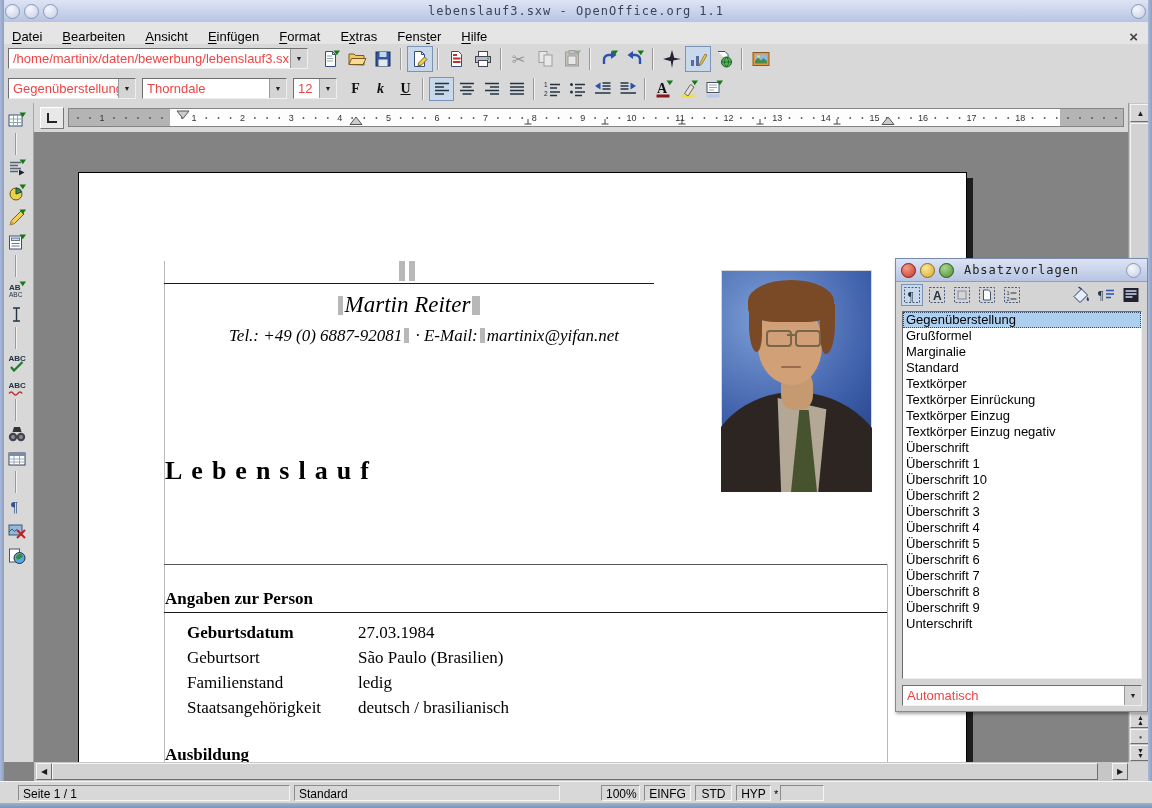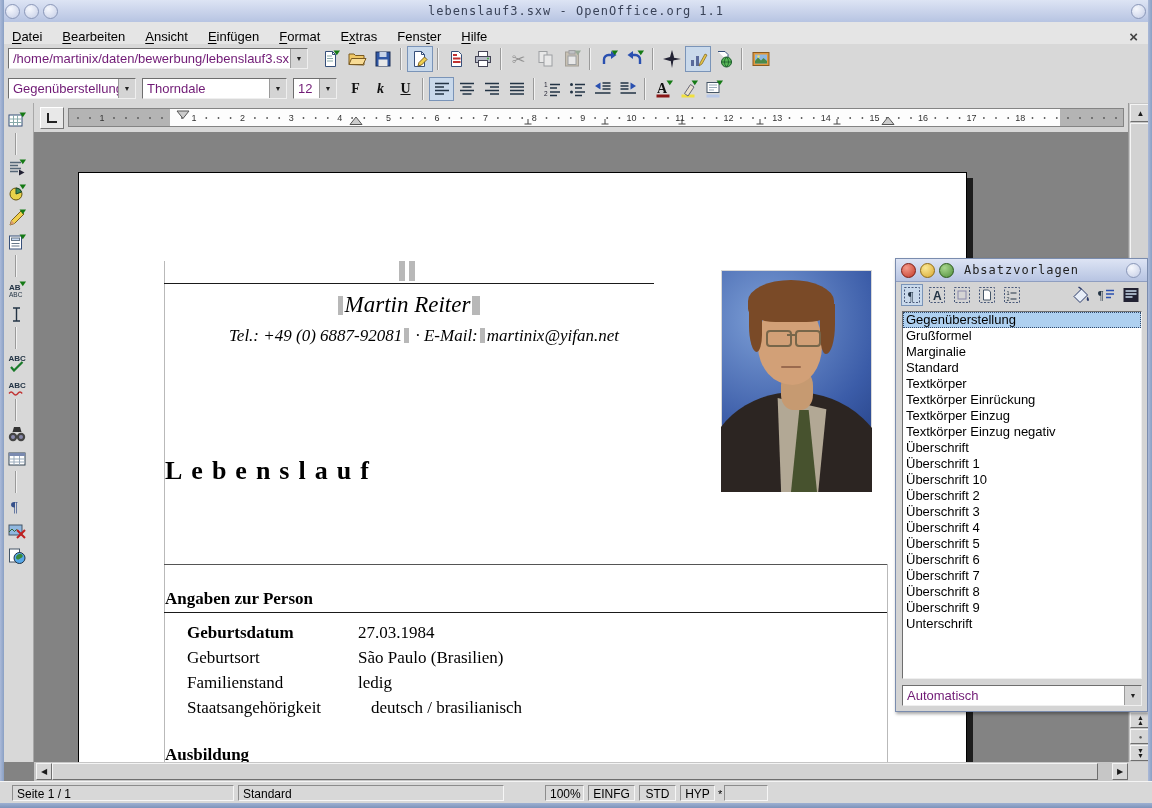--- a/index.html
+++ b/index.html
@@ -22,21 +22,21 @@
   
   .menubar{position:absolute;left:0;top:22px;width:1152px;height:22px;background:#e5e5e5;
     border-bottom:1px solid #8f8f8f;display:flex;align-items:flex-end;font-size:13px;color:#000;}
   #menu-items{display:flex;gap:20px;padding-left:12px;}
   .mitem u{text-underline-offset:2px;}
   .menu-close{margin-left:auto;margin-right:14px;font-size:15px;font-weight:bold;color:#444;line-height:14px;}
   
   .fnbar{position:absolute;left:0;top:44px;width:1152px;height:30px;background:#d8d8d8;border-bottom:1px solid #b2b2b2;}
   .objbar{position:absolute;left:0;top:74px;width:1152px;height:29px;background:#d8d8d8;border-bottom:1px solid #9a9a9a;}
   .combo{position:absolute;display:flex;background:#fff;border:1px solid;border-color:#6e6e6e #efefef #efefef #6e6e6e;height:21px;box-sizing:border-box;}
-  .combo .ctext{flex:1;overflow:hidden;white-space:nowrap;font-size:13px;padding:2px 0 0 4px;color:#701a75;}
+  .combo .ctext{flex:1;overflow:hidden;white-space:nowrap;font-size:13px;padding:2px 0 0 4px;color:#ef4444;}
   .combo .dd{width:16px;background:#d4d4d4;border-left:1px solid #9a9a9a;color:#222;font-size:7px;text-align:center;line-height:19px;}
   .iconrow{position:absolute;display:flex;align-items:center;height:100%;}
   .tbtn{width:26px;height:26px;display:flex;align-items:center;justify-content:center;border:1px solid transparent;box-sizing:border-box;}
   .obtn{width:25px;height:24px;display:flex;align-items:center;justify-content:center;border:1px solid transparent;box-sizing:border-box;}
   .sbtn{width:22px;height:22px;display:flex;align-items:center;justify-content:center;border:1px solid transparent;box-sizing:border-box;}
   .pressed{background:#c9d9eb;border:1px solid #7a94b8;}
   .disabled{opacity:.42;filter:grayscale(60%);}
   .tsep{width:9px;height:22px;margin:0 1px;background:
     linear-gradient(90deg,transparent 3px,#9a9a9a 3px,#9a9a9a 4px,#f2f2f2 4px,#f2f2f2 5px,transparent 5px);}
   .ic{display:flex;}
@@ -667,21 +667,21 @@
           <div class="prow">
             <span style="left:108px;top:475px;">Geburtsort</span>
             <span style="left:279px;top:475px;">São Paulo (Brasilien)</span>
           </div>
           <div class="prow">
             <span style="left:108px;top:500px;">Familienstand</span>
             <span style="left:279px;top:500px;">ledig</span>
           </div>
           <div class="prow">
             <span style="left:108px;top:525px;">Staatsangehörigkeit</span>
-            <span style="left:292px;top:525px;">deutsch / brasilianisch</span>
+            <span style="left:279px;top:525px;">deutsch / brasilianisch</span>
           </div>
         </div>
 
       <div class="doc-sec" style="top:572px;">Ausbildung</div>
 
       <div class="photo">
         <div class="ph" style="left:-15px;top:122px;width:185px;height:105px;background:#2c2522;border-radius:48% 52% 0 0/75% 85% 0 0;"></div>
         <div class="ph" style="left:52px;top:128px;width:58px;height:94px;background:#b2a895;clip-path:polygon(8% 0,92% 12%,78% 100%,14% 100%);"></div>
         <div class="ph" style="left:70px;top:140px;width:26px;height:82px;background:#47522e;clip-path:polygon(32% 0,68% 0,100% 100%,0 100%);"></div>
         <div class="ph" style="left:60px;top:100px;width:32px;height:40px;background:#c69a71;border-radius:38%;"></div>
@@ -718,21 +718,21 @@
         <span>◀</span>
       </div>
     <div class="thumb" style="left:18px;top:1px;width:1046px;height:17px;"></div>
     <div class="sarrow" style="left:1078px;top:1px;width:16px;height:17px;">
         <span>▶</span>
       </div>
   </div>
   <div class="corner"></div>
 
   <div class="statusbar" id="statusbar">
-      <span class="sfield" style="width: 222px; margin-left: 12px;">Seite 1 / 1</span>
+      <span class="sfield" style="width: 272px; margin-left: 18px;">Seite 1 / 1</span>
       <span class="sfield" style="width: 266px; margin-left: 4px;">Standard</span>
       <span class="sfield scenter" style="width: 39px; margin-left: 41px;">100%</span>
       <span class="sfield scenter" style="width: 47px; margin-left: 4px;">EINFG</span>
       <span class="sfield scenter" style="width: 37px; margin-left: 4px;">STD</span>
       <span class="sfield scenter" style="width: 35px; margin-left: 4px;">HYP</span>
       <span class="splain" style="margin-left: 3px;">*</span>
       <span class="sfield scenter" style="width: 44px; margin-left: 2px;"></span>
     </div>
 
   <div class="stylist">

